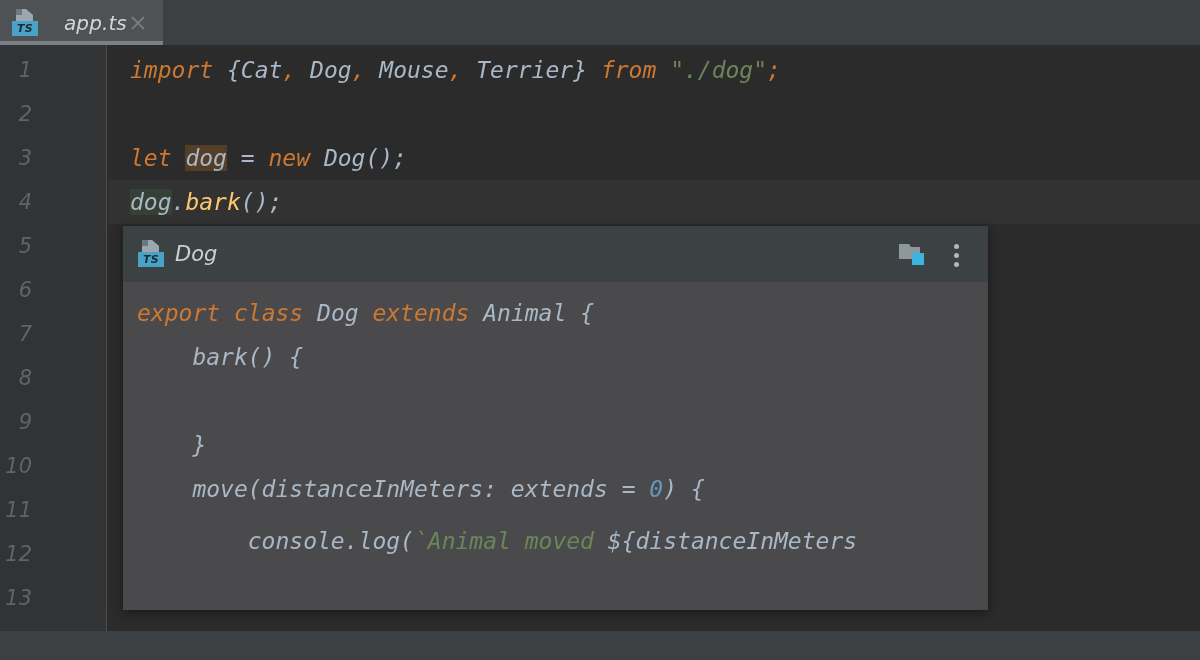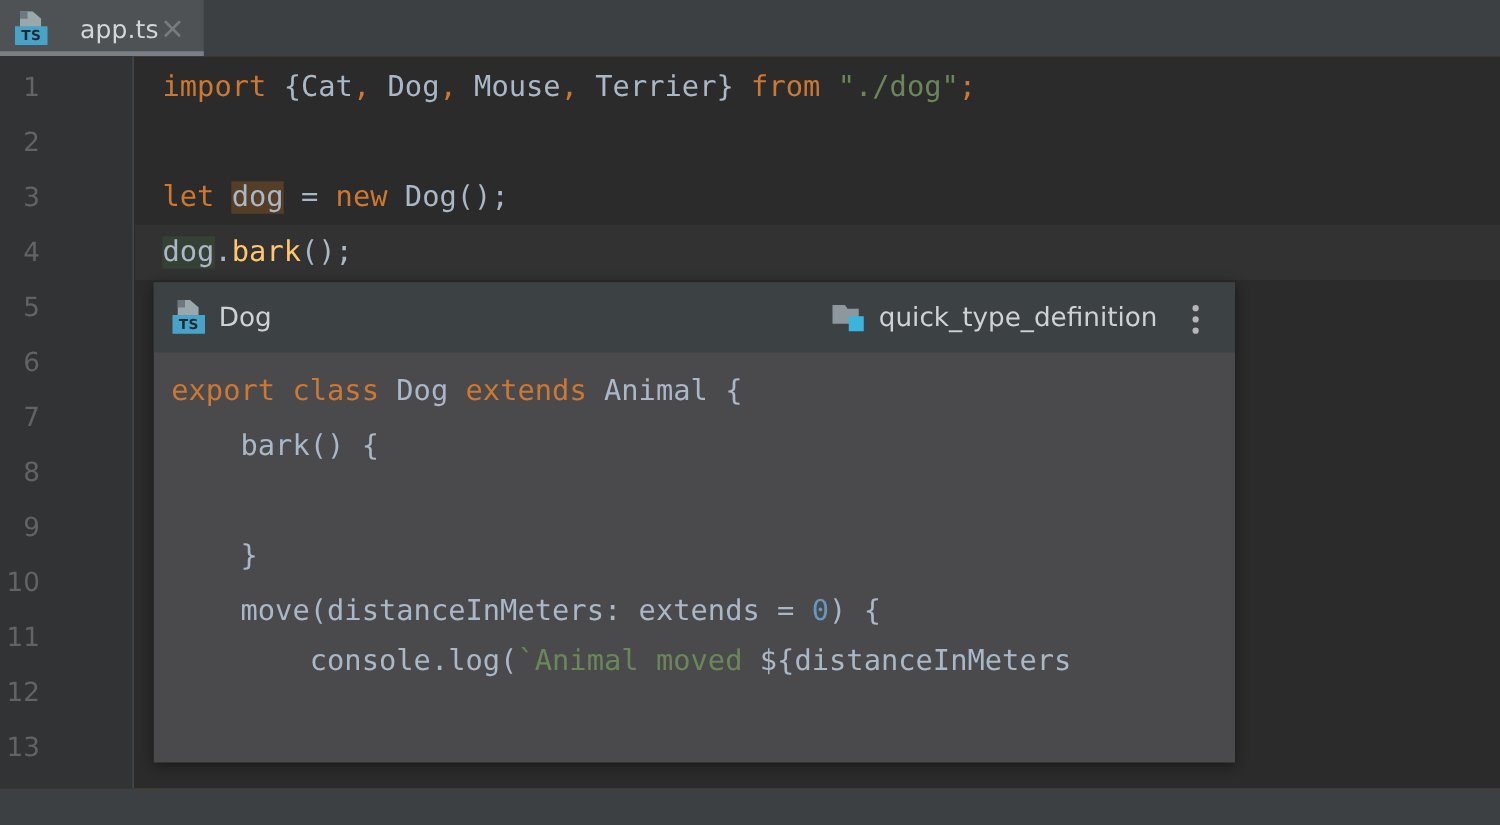--- a/index.html
+++ b/index.html
@@ -12,21 +12,22 @@
     height: 660px;
     overflow: hidden;
     font-family: "DejaVu Sans", sans-serif;
     -webkit-font-smoothing: antialiased;
   }
 
   #app {
     position: relative;
     width: 1200px;
     height: 660px;
-    background: #a16207;
+    background: #404040;
+    font-style: italic;
   }
 
   
   .tabbar {
     position: absolute;
     left: 0; top: 0;
     width: 1200px; height: 45px;
     background: #3c4042;
   }
   .tab {
@@ -283,33 +284,32 @@
       </span>
       <span class="popup-title">Dog</span>
 
       <span class="popup-source">
         <span class="folder-icon">
           <svg viewBox="0 0 28 24" width="28" height="24">
             <path d="M1 2 H11 L13 5 H22 V17 H1 Z" fill="#8c989e"></path>
             <rect x="14" y="11" width="12" height="12" fill="#3cb4e0"></rect>
           </svg>
         </span>
-        <span class="popup-source-label">quick_type_definition</span>
       </span>
 
       <span class="popup-menu">
         <i></i>
         <i></i>
         <i></i>
       </span>
     </div>
     <div class="popup-body">
         <div class="popup-line" style="top: 9px;"><span class="kw">export </span><span class="kw">class </span><span class="id">Dog </span><span class="kw">extends </span><span class="id">Animal {</span></div>
         <div class="popup-line" style="top: 53px;"><span class="id">    bark() {</span></div>
         <div class="popup-line" style="top: 141px;"><span class="id">    }</span></div>
         <div class="popup-line" style="top: 185px;"><span class="id">    move(distanceInMeters: extends = </span><span class="num">0</span><span class="id">) {</span></div>
-        <div class="popup-line" style="top: 225px;"><span class="id">        console.log(</span><span class="str">`Animal moved </span><span class="id">${distanceInMeters</span></div>
+        <div class="popup-line" style="top: 237px;"><span class="id">        console.log(</span><span class="str">`Animal moved </span><span class="id">${distanceInMeters</span></div>
       </div>
   </div>
 
   <div class="bottombar"></div>
 
 </div>
 
 </body></html>

